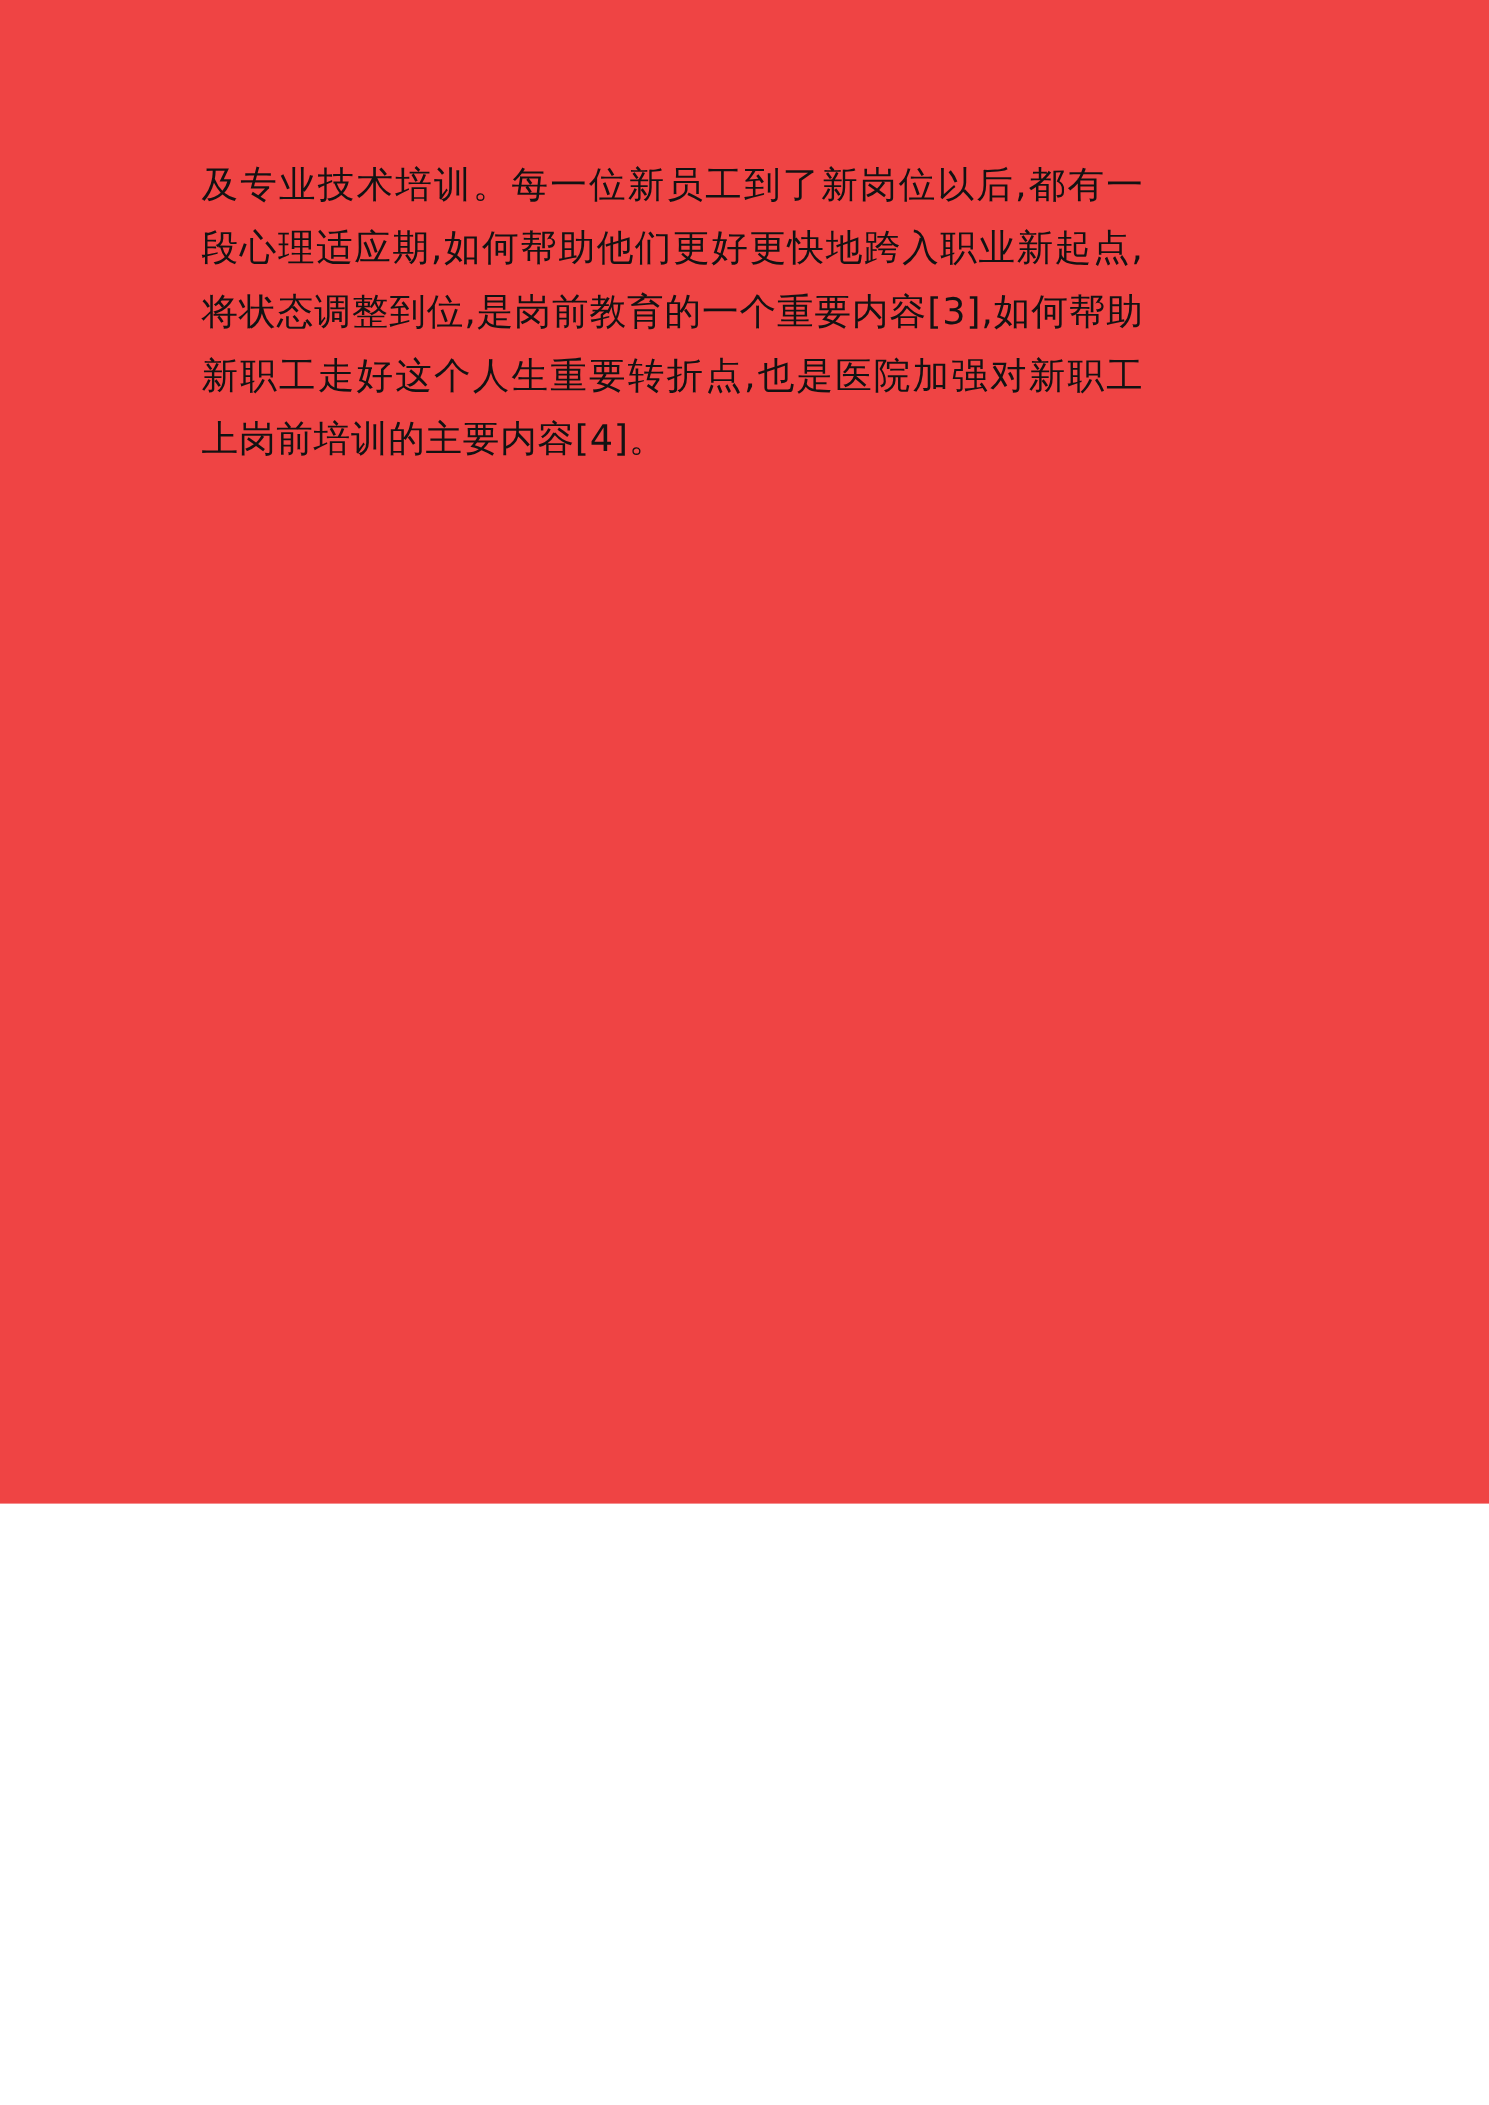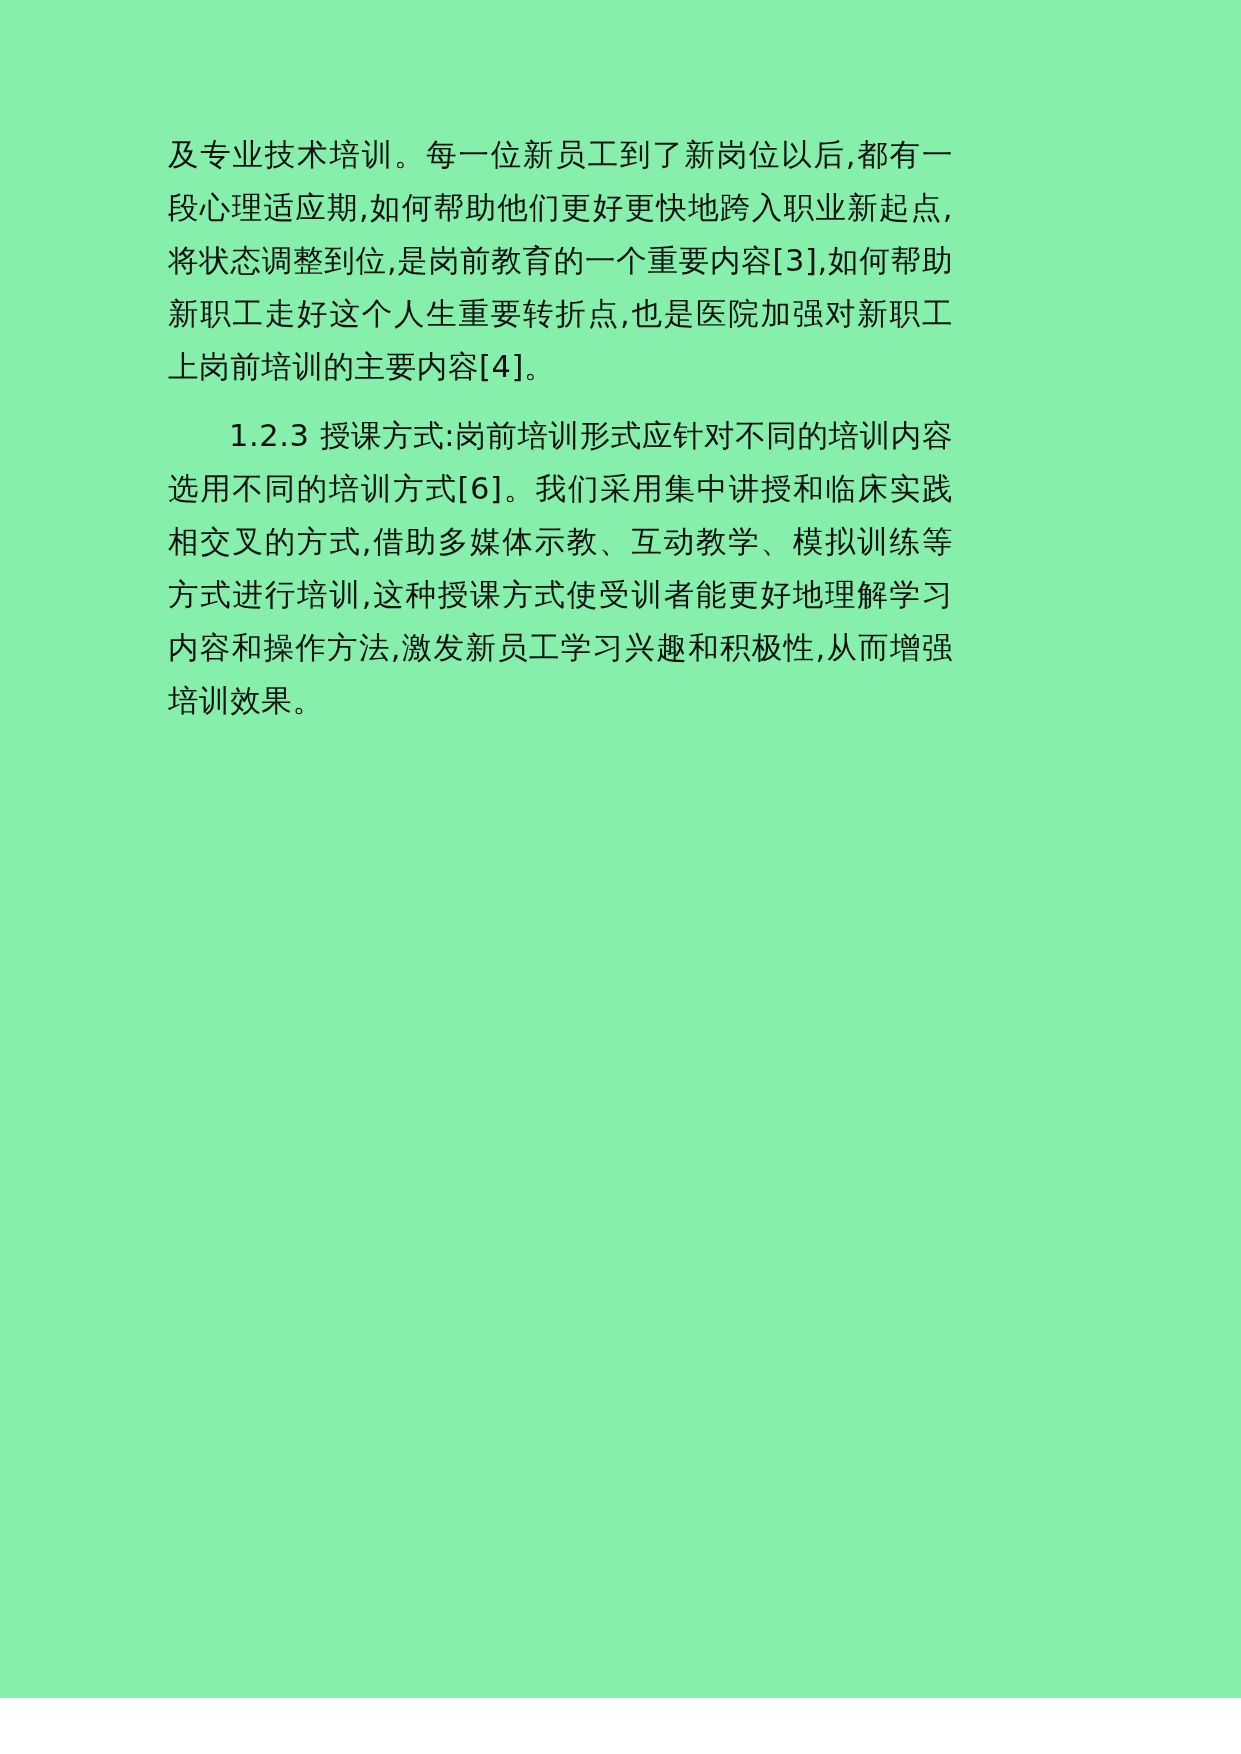--- a/index.html
+++ b/index.html
@@ -13,22 +13,22 @@
     font-family: "DejaVu Sans", sans-serif;
     color: #1a1a1a;
     position: relative;
     overflow: hidden;
   }
   .page {
     position: absolute;
     left: 0;
     top: 0;
     width: 1241px;
-    height: 1698px;
-    background: #86efac;
+    height: 1253px;
+    background: #ef4444;
   }
   .content {
     position: absolute;
     left: 168px;
     top: 128px;
     width: 785px;
   }
   .para {
     font-size: 30.5px;
     line-height: 53px;
@@ -45,15 +45,14 @@
   .gap {
     margin-top: 16px;
   }
 </style>
 </head>
 <body>
 
 <div class="page">
   <div class="content">
     <p class="para">及专业技术培训。每一位新员工到了新岗位以后,都有一段心理适应期,如何帮助他们更好更快地跨入职业新起点,将状态调整到位,是岗前教育的一个重要内容[3],如何帮助新职工走好这个人生重要转折点,也是医院加强对新职工上岗前培训的主要内容[4]。</p>
-    <p class="para indent gap">1.2.3 授课方式:岗前培训形式应针对不同的培训内容选用不同的培训方式[6]。我们采用集中讲授和临床实践相交叉的方式,借助多媒体示教、互动教学、模拟训练等方式进行培训,这种授课方式使受训者能更好地理解学习内容和操作方法,激发新员工学习兴趣和积极性,从而增强培训效果。</p>
   </div>
 </div>
 
 </body></html>

